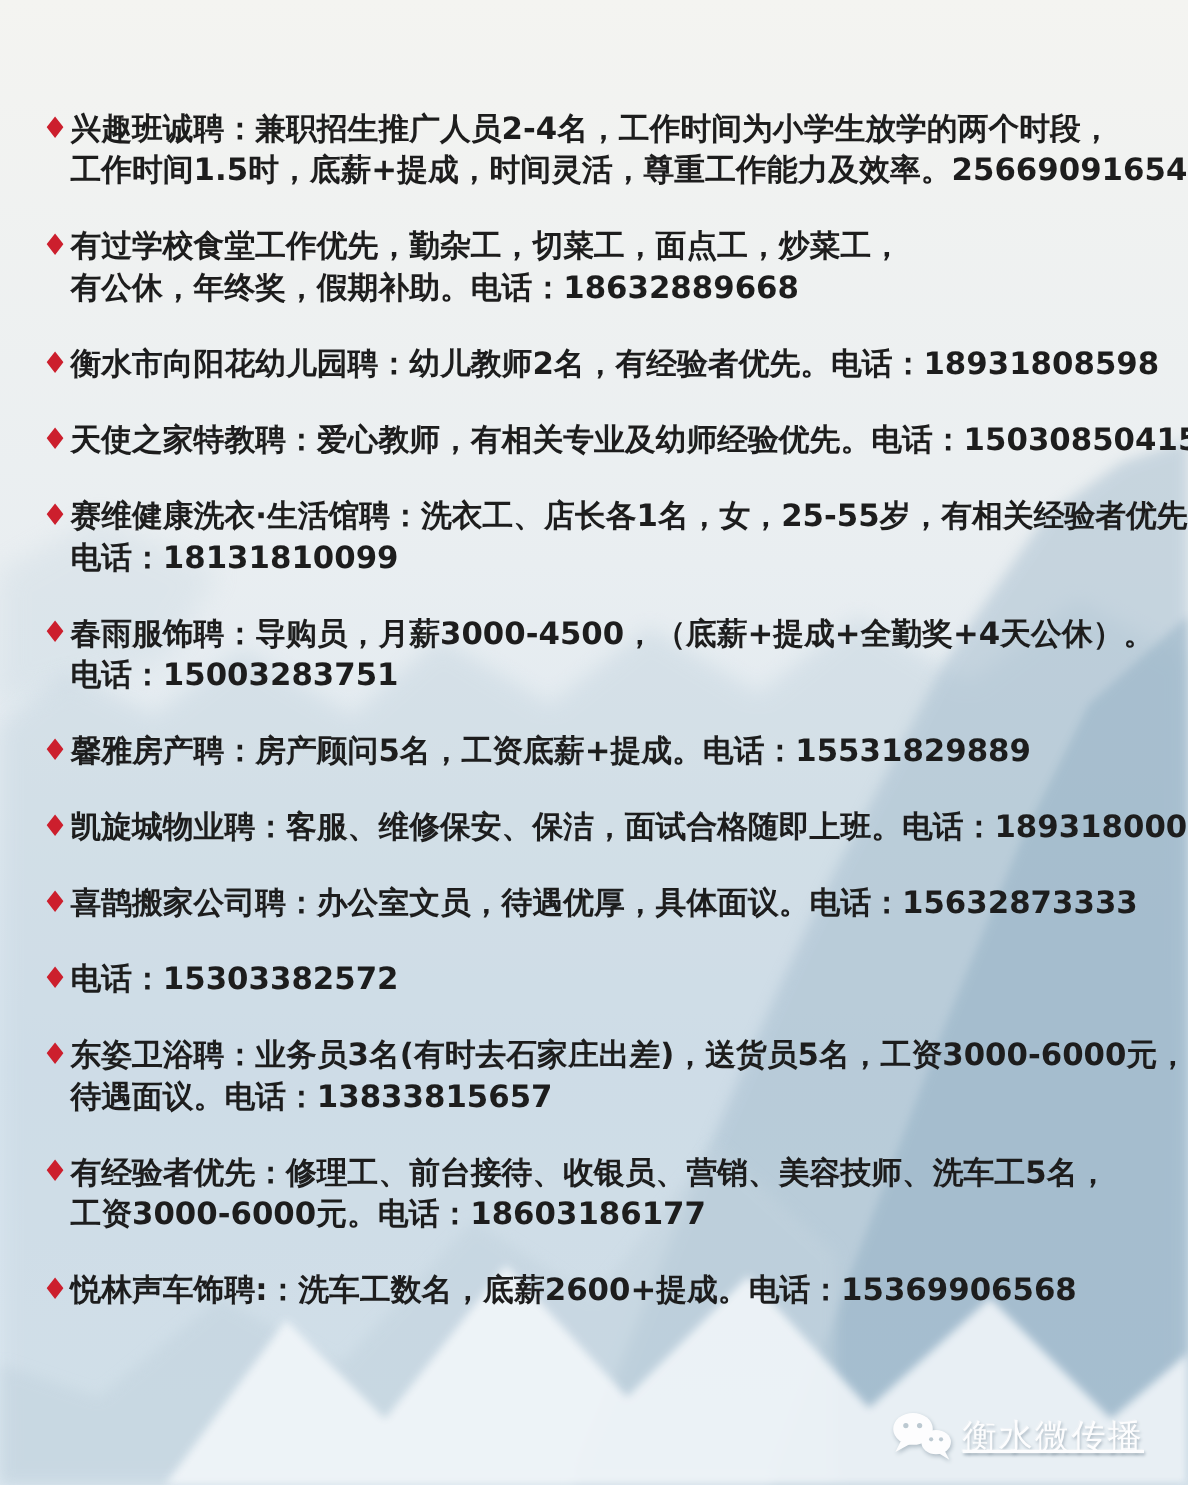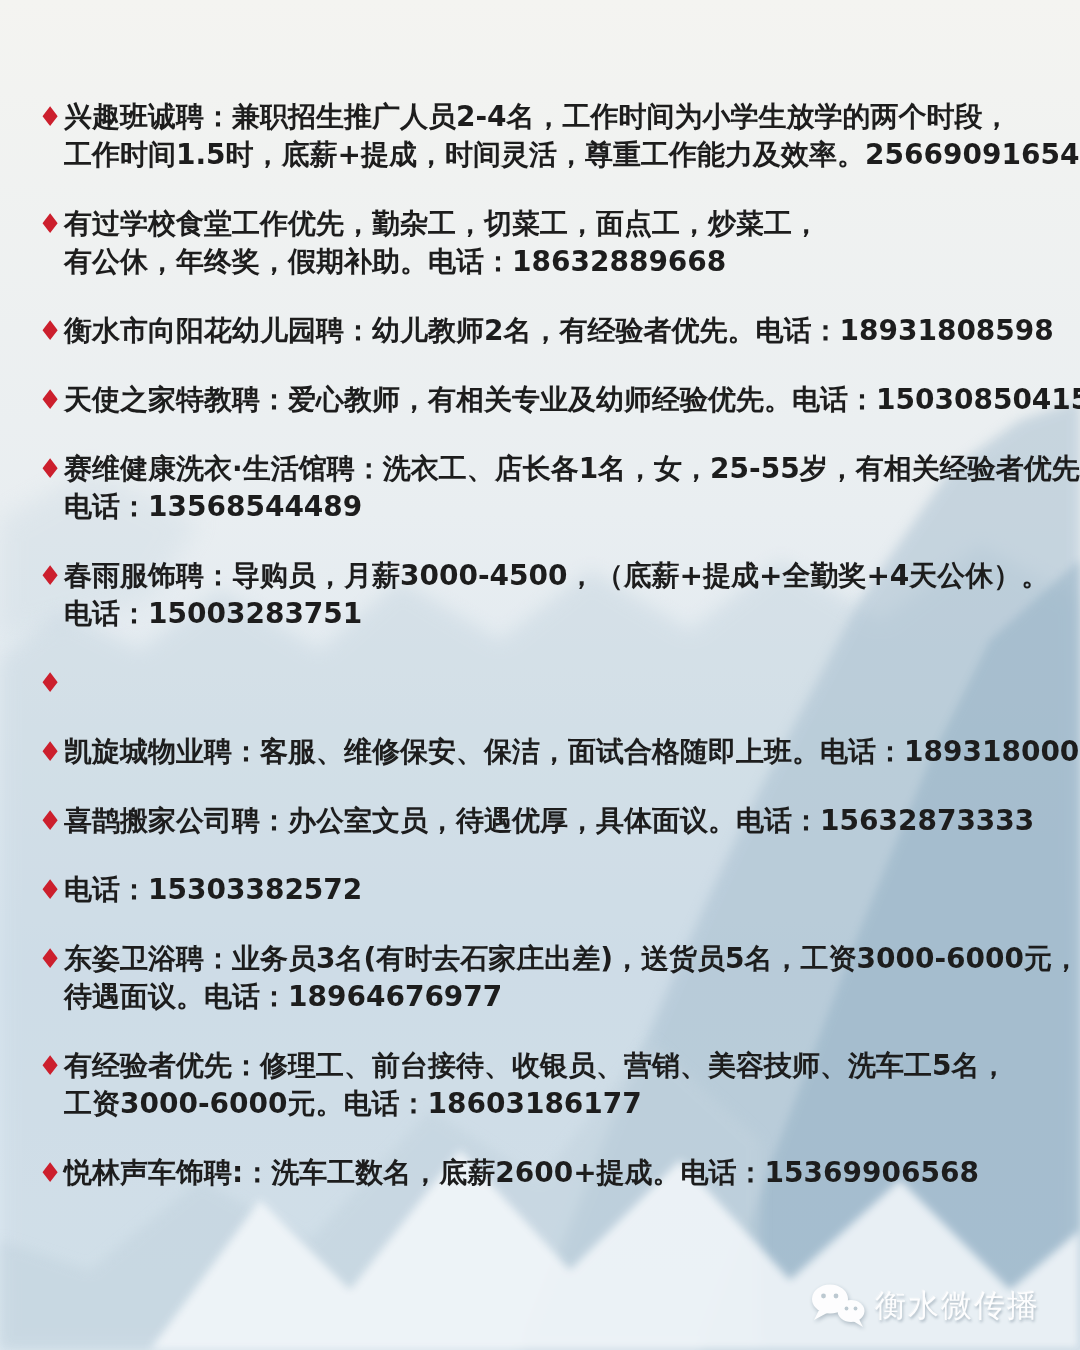--- a/index.html
+++ b/index.html
@@ -49,20 +49,21 @@
     font-weight:400;
   }
   .job-text{min-width:0;}
   .job-line{white-space:nowrap;}
   .watermark{
     position:absolute;
     right:40px;bottom:20px;
     display:flex;align-items:center;gap:8px;
     color:var(--wm);
     opacity:.92;
+    text-decoration:underline;
   }
   .wm-label{
     font-family:"DejaVu Serif","Liberation Serif",serif;
     font-size:31px;
     letter-spacing:2px;
     text-shadow:1px 2px 3px rgba(105,125,140,.55), -1px -1px 0 rgba(255,255,255,.35);
   }
   svg.wc{
     width:58px;height:48px;
     filter:drop-shadow(1px 2px 2px rgba(105,125,140,.5));
@@ -124,34 +125,37 @@
     <span class="bullet">♦</span>
     <div class="job-text">
           <div class="job-line">天使之家特教聘：爱心教师，有相关专业及幼师经验优先。电话：15030850415</div>
         </div>
   </div>
 
   <div class="job">
     <span class="bullet">♦</span>
     <div class="job-text">
           <div class="job-line">赛维健康洗衣·生活馆聘：洗衣工、店长各1名，女，25-55岁，有相关经验者优先。</div>
-          <div class="job-line">电话：13568544489</div>
+          <div class="job-line">电话：18131810099</div>
         </div>
   </div>
 
   <div class="job">
     <span class="bullet">♦</span>
     <div class="job-text">
           <div class="job-line">春雨服饰聘：导购员，月薪3000-4500，（底薪+提成+全勤奖+4天公休）。</div>
           <div class="job-line">电话：15003283751</div>
         </div>
   </div>
 
   <div class="job">
     <span class="bullet">♦</span>
+    <div class="job-text">
+          <div class="job-line">馨雅房产聘：房产顾问5名，工资底薪+提成。电话：15531829889</div>
+        </div>
   </div>
 
   <div class="job">
     <span class="bullet">♦</span>
     <div class="job-text">
           <div class="job-line">凯旋城物业聘：客服、维修保安、保洁，面试合格随即上班。电话：18931800028</div>
         </div>
   </div>
 
   <div class="job">
@@ -165,21 +169,21 @@
     <span class="bullet">♦</span>
     <div class="job-text">
           <div class="job-line">电话：15303382572</div>
         </div>
   </div>
 
   <div class="job">
     <span class="bullet">♦</span>
     <div class="job-text">
           <div class="job-line">东姿卫浴聘：业务员3名(有时去石家庄出差)，送货员5名，工资3000-6000元，</div>
-          <div class="job-line">待遇面议。电话：18964676977</div>
+          <div class="job-line">待遇面议。电话：13833815657</div>
         </div>
   </div>
 
   <div class="job">
     <span class="bullet">♦</span>
     <div class="job-text">
           <div class="job-line">有经验者优先：修理工、前台接待、收银员、营销、美容技师、洗车工5名，</div>
           <div class="job-line">工资3000-6000元。电话：18603186177</div>
         </div>
   </div>

